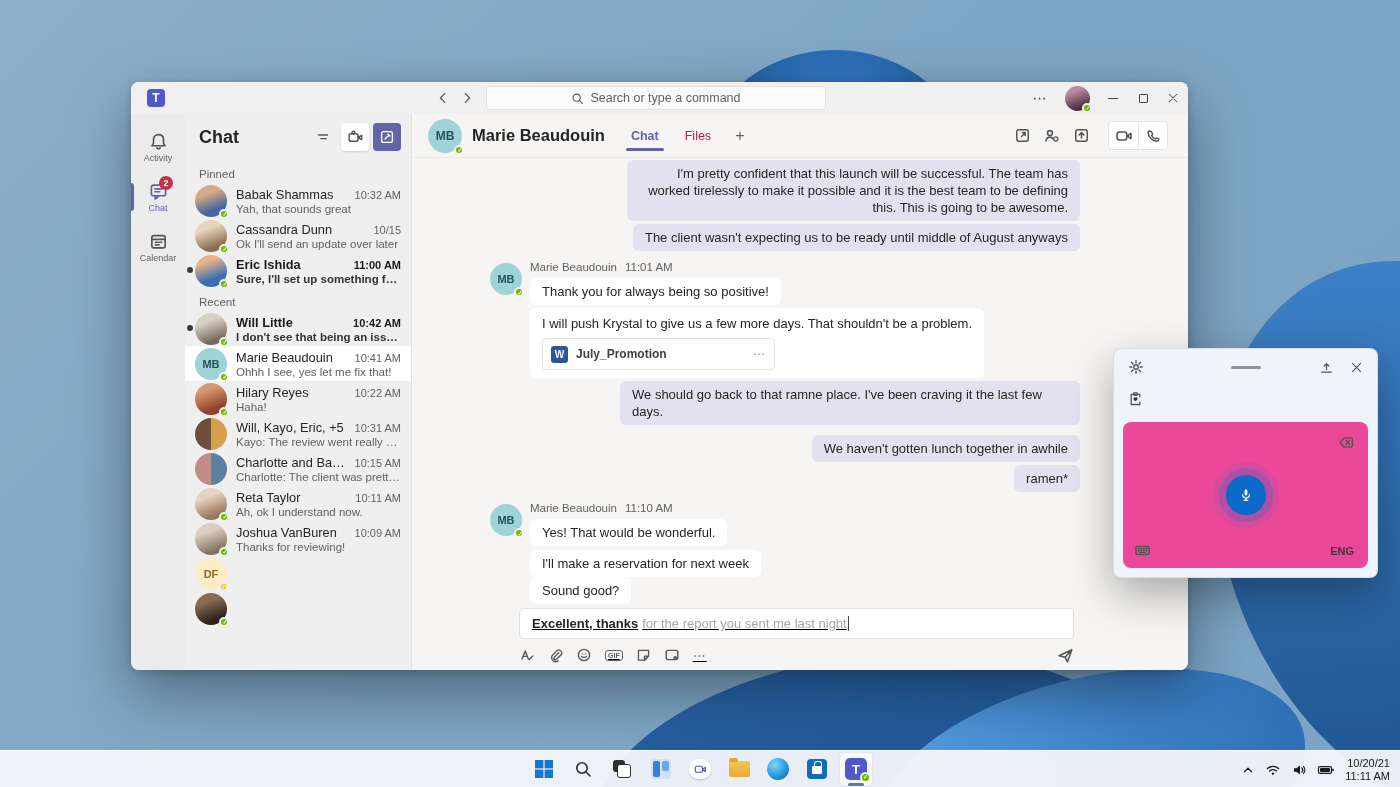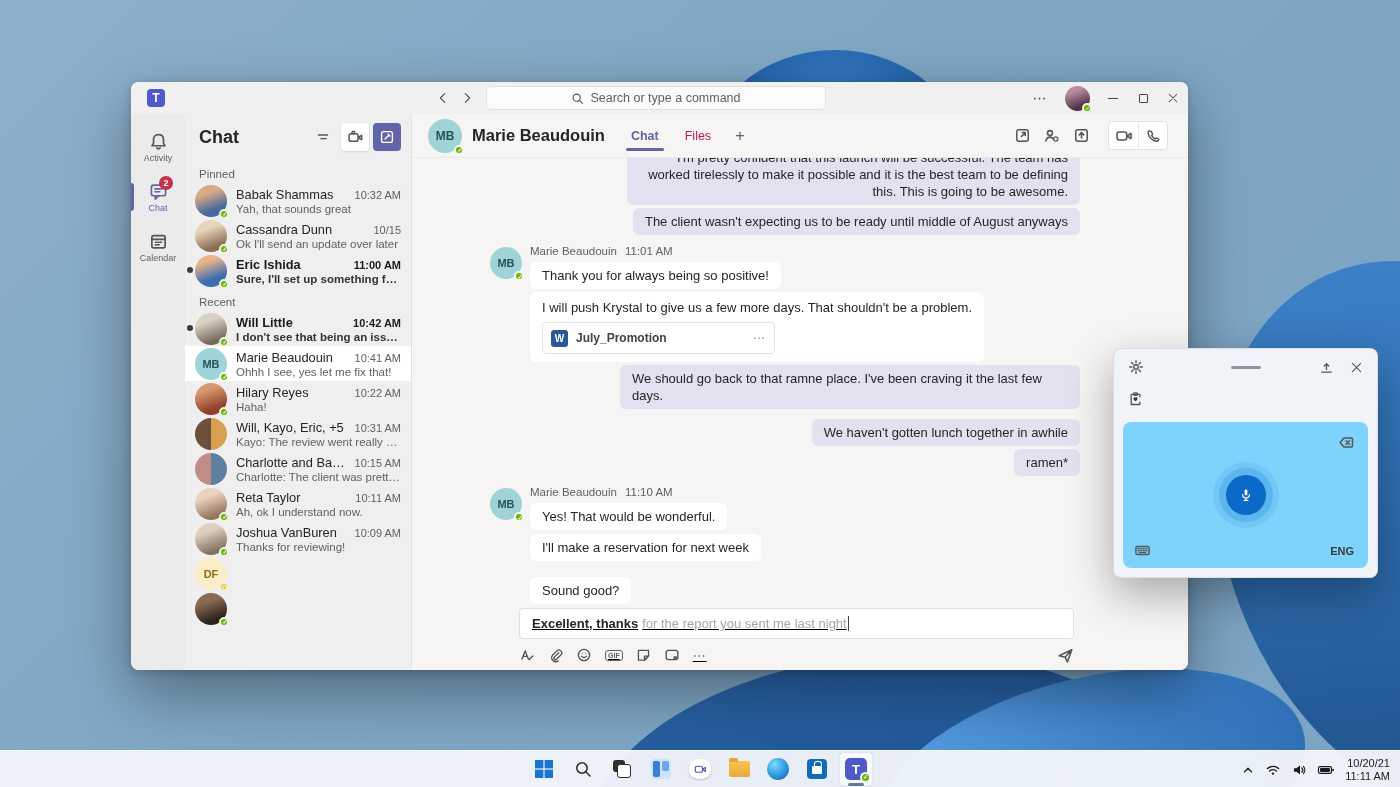--- a/index.html
+++ b/index.html
@@ -100,21 +100,21 @@
   .gifbadge{font-size:7px;font-weight:700;color:#616161;border:1.2px solid #616161;border-radius:3px;padding:1px 2px;line-height:1;}
   .cmore{font-size:13px;letter-spacing:1px;color:#616161;}
   .send{margin-left:auto;}
 
   
   .vpanel{position:absolute;left:1113px;top:348px;width:265px;height:230px;background:#f0f3f8;border:1px solid rgba(0,0,0,.09);border-radius:8px;box-shadow:0 16px 44px rgba(0,0,0,.32);z-index:5;}
   .vtop{height:36px;display:flex;align-items:center;position:relative;padding:0 14px;}
   .vhandle{position:absolute;left:50%;transform:translateX(-50%);width:30px;height:3px;border-radius:2px;background:#8e949c;}
   .vtr{margin-left:auto;display:flex;align-items:center;gap:16px;}
   .vrow2{height:26px;display:flex;align-items:center;padding:0 14px;}
-  .vcard{position:absolute;left:9px;right:9px;top:73px;bottom:9px;background:#7dd3fc;border-radius:8px;}
+  .vcard{position:absolute;left:9px;right:9px;top:73px;bottom:9px;background:#ec4899;border-radius:8px;}
   .bsp{position:absolute;right:13px;top:12px;}
   .micwrap{position:absolute;left:50%;top:50%;transform:translate(-50%,-50%);width:66px;height:66px;}
   .ring1{position:absolute;inset:0;border-radius:50%;background:rgba(11,105,199,.10);}
   .ring2{position:absolute;inset:6px;border-radius:50%;background:rgba(11,105,199,.20);}
   .miccore{position:absolute;inset:13px;border-radius:50%;background:#0b69c7;display:flex;align-items:center;justify-content:center;}
   .kbd{position:absolute;left:11px;bottom:9px;}
   .lang{position:absolute;right:14px;bottom:11px;font-size:11px;font-weight:600;color:#3a3a3a;}
 
   
   .taskbar{position:absolute;left:0;bottom:0;width:1400px;height:37px;background:rgba(241,245,250,.96);border-top:1px solid rgba(255,255,255,.6);z-index:9;display:flex;align-items:center;justify-content:center;gap:7px;}
@@ -467,21 +467,21 @@
 
           <div class="ingroup">
             <div class="gav" style="background:#9ed3d8">
                 <span>MB</span>
                 <span class="pr"></span>
               </div>
             <div class="gcol">
               <div class="ghead"><span>Marie Beaudouin</span><span class="gt">11:10 AM</span></div>
               <div class="in">Yes! That would be wonderful.</div>
               <div class="in" style="margin-top:4px">I'll make a reservation for next week</div>
-              <div class="in" style="margin-top:16px">Sound good?</div>
+              <div class="in" style="margin-top:0">Sound good?</div>
             </div>
           </div>
         </div>
 
         <div class="compose">
           <div class="cinput">
             <span class="typed">Excellent, thanks</span>
             <span class="dict">for the report you sent me last night</span>
             <span class="caret"></span>
           </div>

